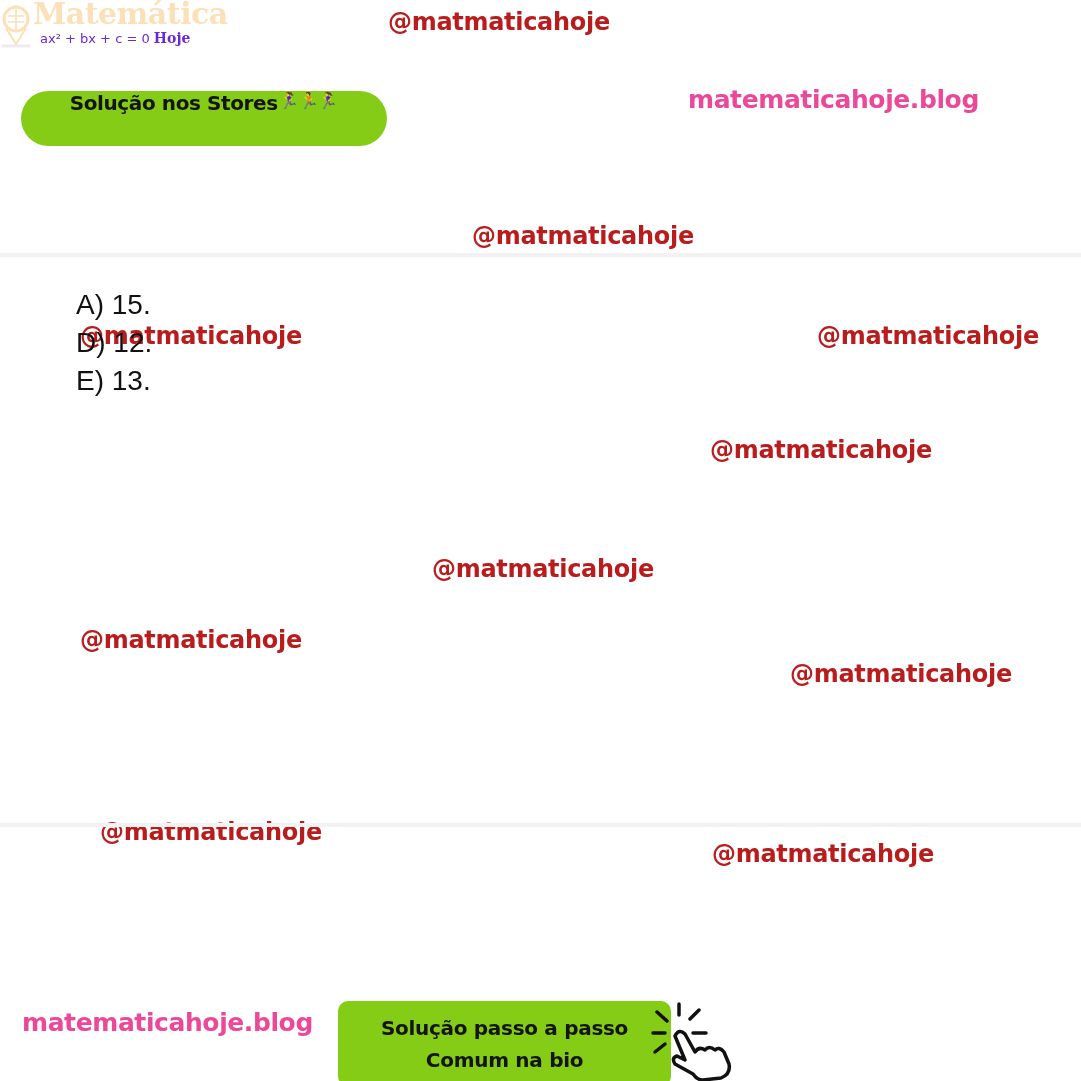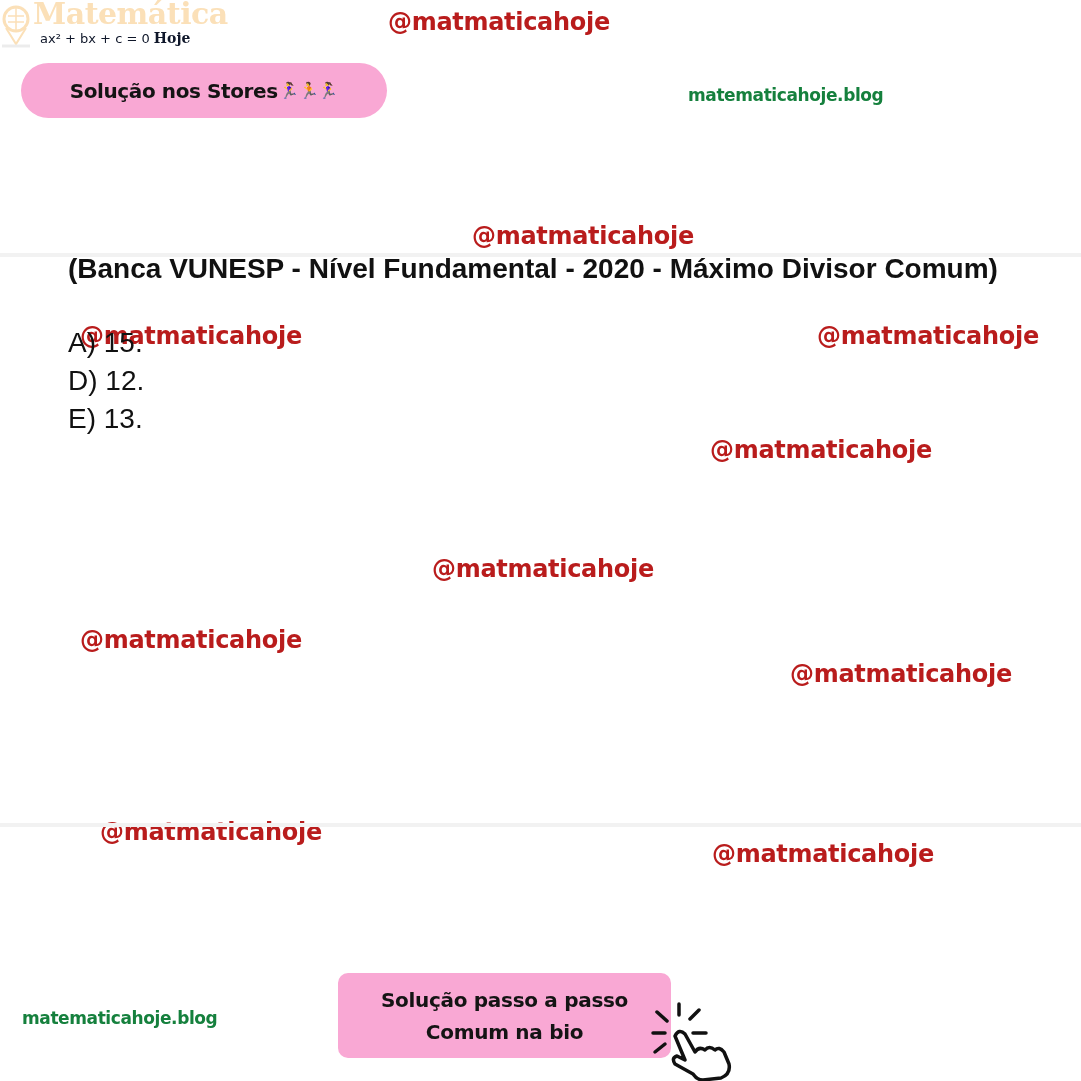--- a/index.html
+++ b/index.html
@@ -2,42 +2,42 @@
 <html><head>
   <meta charset="utf-8">
   <style>
     * { margin: 0; padding: 0; box-sizing: border-box; }
     html, body { width: 1081px; height: 1081px; background: #ffffff; overflow: hidden; }
     body { position: relative; font-family: "Liberation Sans", sans-serif; color: #111; }
 
     .logo { position: absolute; left: 0; top: 0; width: 230px; height: 52px; }
     .logo-icon { position: absolute; left: 2px; top: 4px; width: 30px; height: 44px; }
     .logo-title { position: absolute; left: 33px; top: -4px; font-family: "DejaVu Serif", serif; font-weight: bold; font-size: 30px; color: #fbe0b8; letter-spacing: -0.5px; }
-    .logo-sub { position: absolute; left: 40px; top: 30px; font-family: "DejaVu Sans", sans-serif; font-size: 13px; color: #0f172a; }
+    .logo-sub { position: absolute; left: 40px; top: 30px; font-family: "DejaVu Sans", sans-serif; font-size: 13px; color: #6d28d9; }
     .logo-sub b { font-family: "DejaVu Serif", serif; font-size: 14px; }
 
     .watermark { position: absolute; font-family: "DejaVu Sans", sans-serif; font-weight: bold; font-size: 24px; color: #b91c1c; white-space: nowrap; letter-spacing: -0.3px; }
 
-    .pill { position: absolute; background: #f9a8d4; border-radius: 30px; color: #141414; font-family: "DejaVu Sans", sans-serif; font-weight: bold; display: flex; align-items: center; justify-content: center; text-align: center; }
+    .pill { position: absolute; background: #84cc16; border-radius: 30px; color: #141414; font-family: "DejaVu Sans", sans-serif; font-weight: bold; display: flex; justify-content: center; text-align: center; margin-top: 28px; }
     .pill-top { left: 21px; top: 63px; width: 366px; height: 55px; font-size: 20px; letter-spacing: -0.4px; }
     .pill-top .runners { font-size: 16px; margin-left: 2px; }
     .pill-bottom { left: 338px; top: 973px; width: 333px; height: 85px; font-size: 20px; line-height: 32px; flex-direction: column; letter-spacing: -0.3px; border-radius: 10px; }
 
-    .blog { position: absolute; font-family: "DejaVu Sans", sans-serif; font-weight: bold; color: #15803d; font-size: 17px; letter-spacing: -0.4px; white-space: nowrap; }
+    .blog { position: absolute; font-family: "DejaVu Sans", sans-serif; font-weight: bold; color: #ec4899; font-size: 25px; letter-spacing: -0.4px; white-space: nowrap; }
     .blog-top { left: 688px; top: 85px; }
     .blog-bottom { left: 22px; top: 1008px; }
 
     .rule { position: absolute; left: 0; width: 1081px; height: 4px; background: #f2f2f2; }
     .rule-top { top: 253px; }
     .rule-bottom { top: 823px; }
 
     .content { position: absolute; left: 68px; top: 250px; width: 946px; }
     .question-title { font-weight: bold; font-size: 28px; line-height: 38px; text-align: justify; text-align-last: left; }
     .statement { margin-top: 37px; font-size: 28px; line-height: 38px; text-align: justify; }
-    .options { margin-top: 36px; font-size: 28px; line-height: 38px; list-style: none; }
+    .options { margin-top: 36px; font-size: 28px; line-height: 38px; list-style: none; margin-left: 8px; }
 
     .hand-icon { position: absolute; left: 645px; top: 1000px; width: 90px; height: 81px; }
   </style>
 </head>
 <body>
 
 <div class="logo">
   <svg class="logo-icon" viewBox="0 0 30 44">
     <circle cx="14" cy="15" r="12" fill="none" stroke="#fbe0b8" stroke-width="3"></circle>
     <path d="M6 12 H22 M6 18 H22 M14 4 V26" stroke="#fbe0b8" stroke-width="1.5"></path>
@@ -62,21 +62,20 @@
 <div class="pill pill-top">
   <span>Solução nos Stores</span>
   <span class="runners">🏃‍♀️🏃🏃‍♀️</span>
 </div>
 <span class="blog blog-top">matematicahoje.blog</span>
 
 <div class="rule rule-top"></div>
 <div class="rule rule-bottom"></div>
 
 <div class="content">
-  <div class="question-title">(Banca VUNESP - Nível Fundamental - 2020 - Máximo Divisor Comum)</div>
   <ul class="options">
     <li>A) 15.</li>
     <li>D) 12.</li>
     <li>E) 13.</li>
   </ul>
 </div>
 
 <span class="blog blog-bottom">matematicahoje.blog</span>
 <div class="pill pill-bottom">
   <span>Solução passo a passo</span>

